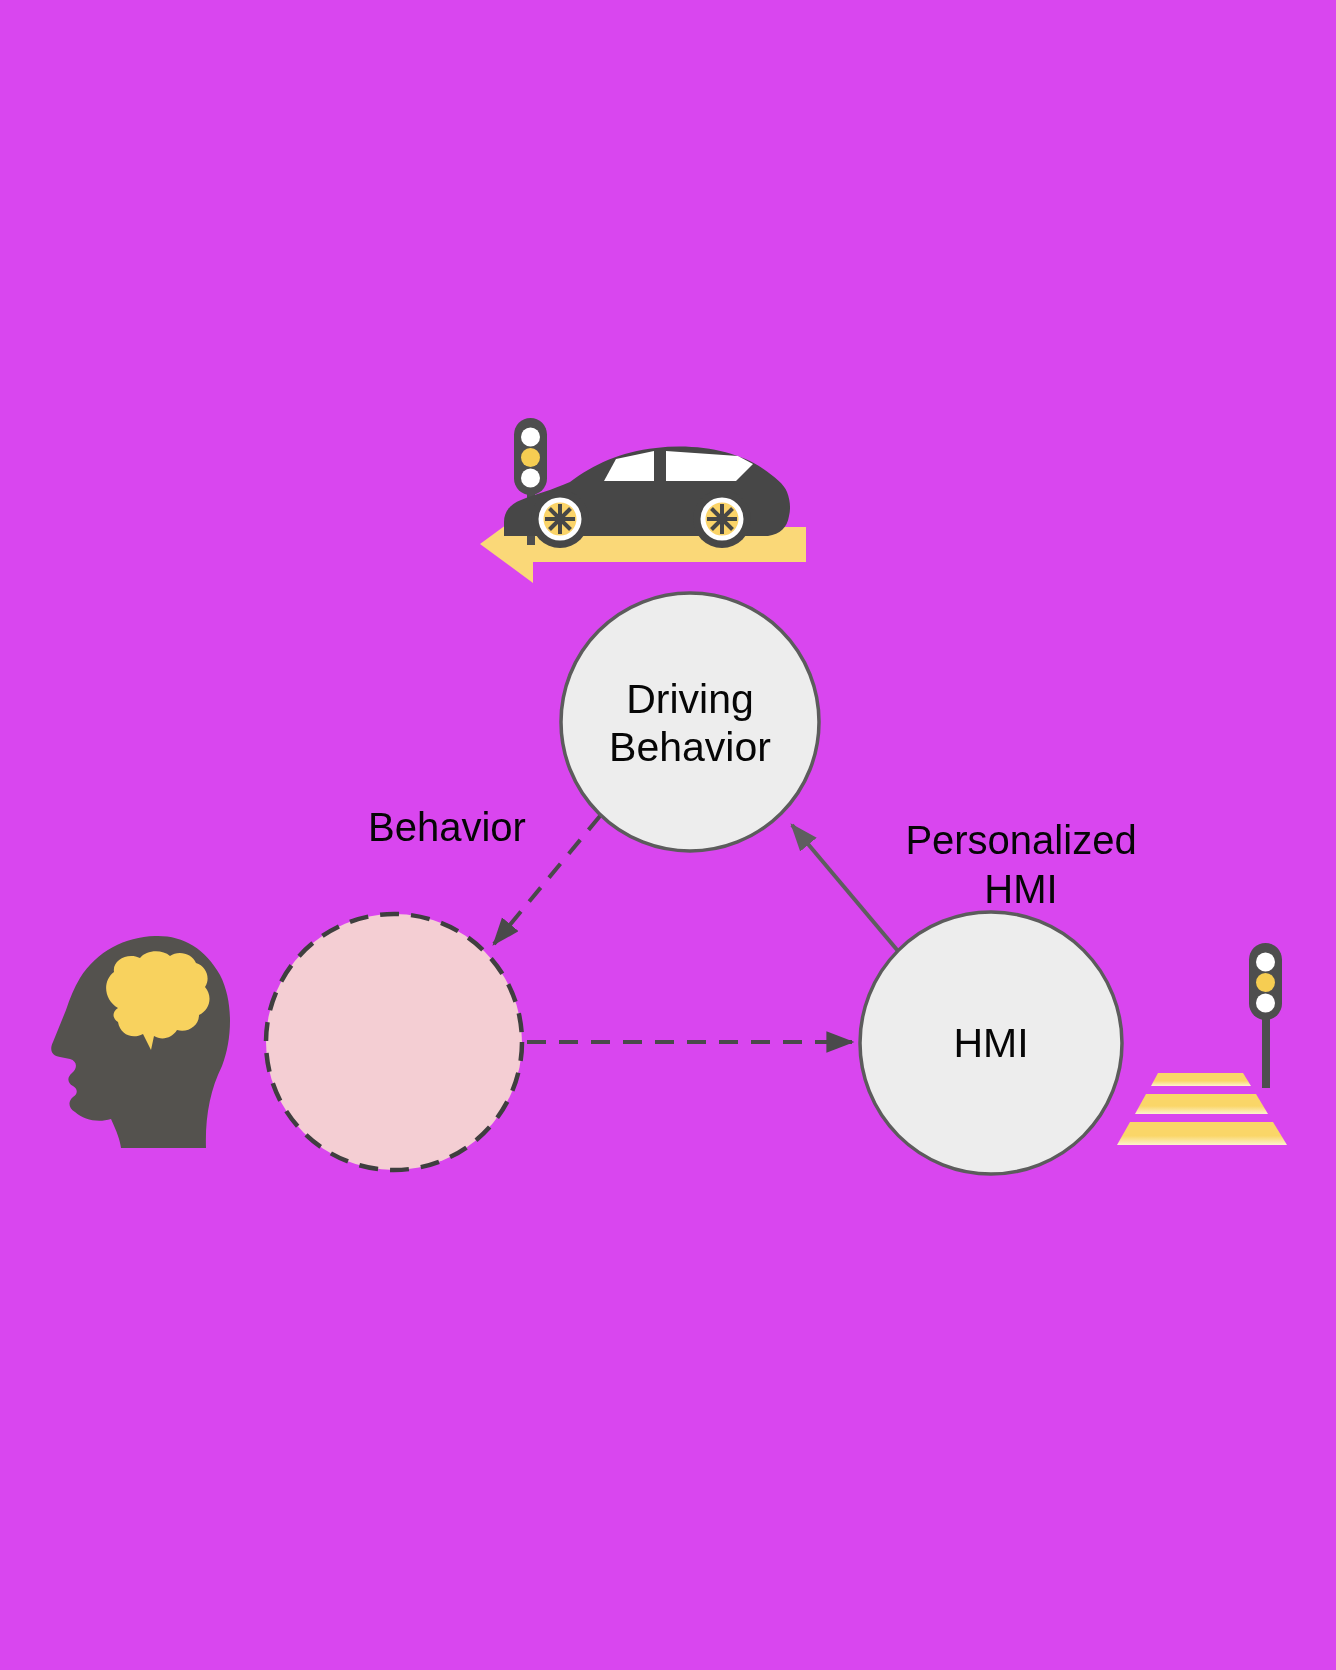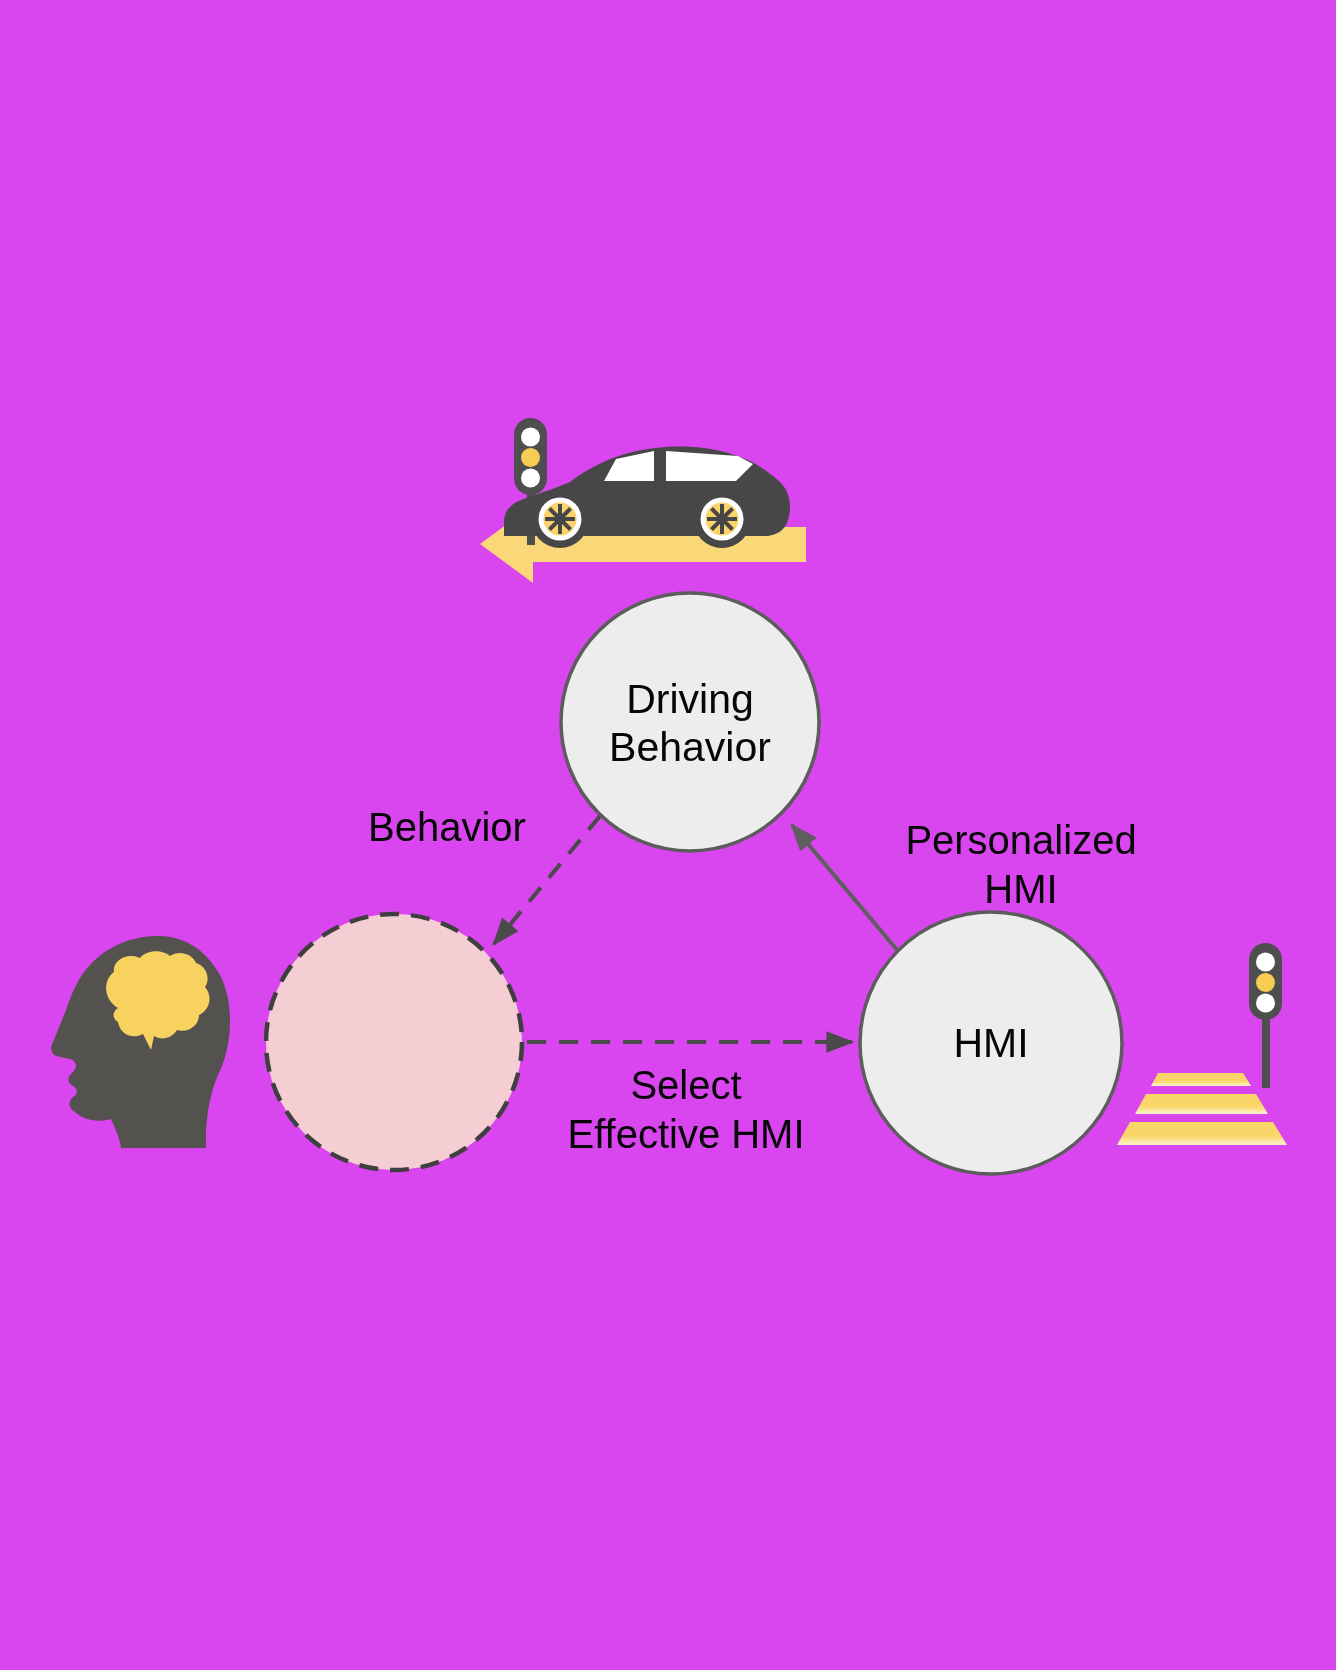--- a/index.html
+++ b/index.html
@@ -152,16 +152,14 @@
 Behavior</div>
 
 
   <div class="label node-label" style="left:991px; top:1043px;">HMI</div>
 
   <div class="label edge-label" style="left:447px; top:827px;">Behavior</div>
 
   <div class="label edge-label" style="left:1021px; top:828px;margin-top:37px;">Personalized
 HMI</div>
 
-  <div class="label edge-label" style="left:686px; top:1110px;">Select
-Effective HMI</div>
 
 </div>
 
 </body></html>

